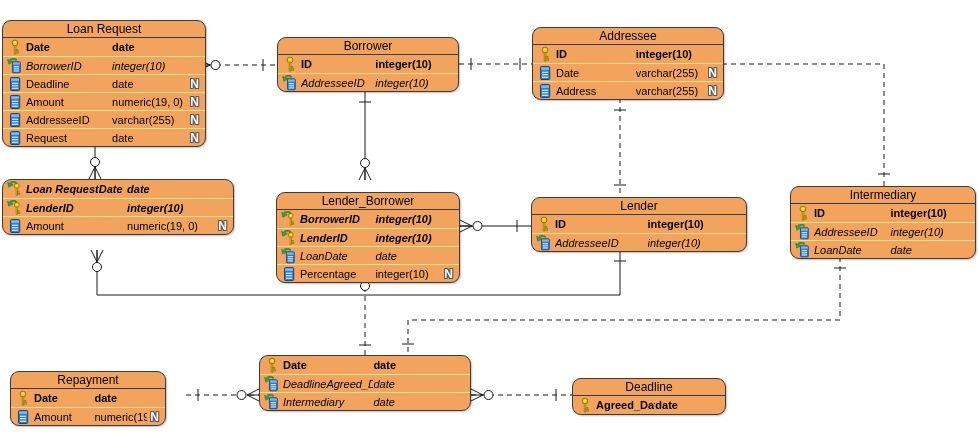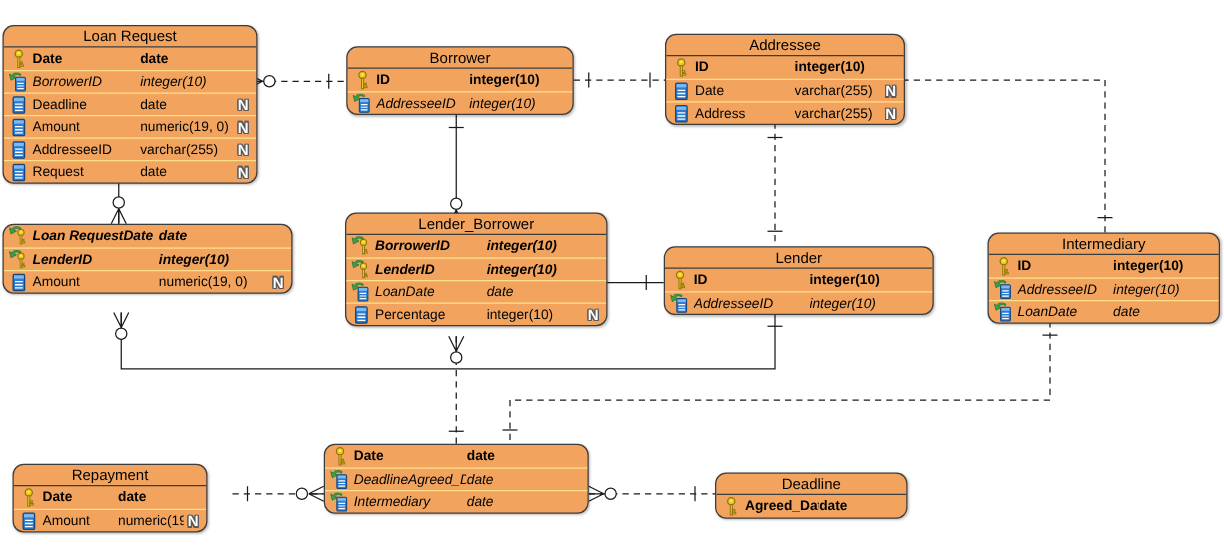--- a/index.html
+++ b/index.html
@@ -272,21 +272,21 @@
     <div class="erow">
       <svg class="ic">
           <use href="#ic-col"></use>
         </svg>
       <span class="cname">Amount</span>
       <span class="ctype">numeric(19, 0)</span>
       <span class="nbadge">N</span>
     </div>
   </div>
 
-  <div class="entity" style="left:276px;top:170px;width:210px">
+  <div class="entity" style="left:276px;top:192px;width:184px">
     <div class="etitle">Lender_Borrower</div>
     <div class="erow">
       <svg class="ic">
           <use href="#ic-key" transform="translate(3,1.5) scale(0.85)"></use>
           <use href="#ic-arrow" transform="translate(-1.5,-1.5) scale(0.8)"></use>
         </svg>
       <span class="cname pkfkc">BorrowerID</span>
       <span class="ctype pkfkc">integer(10)</span>
         <span></span>
     </div>

